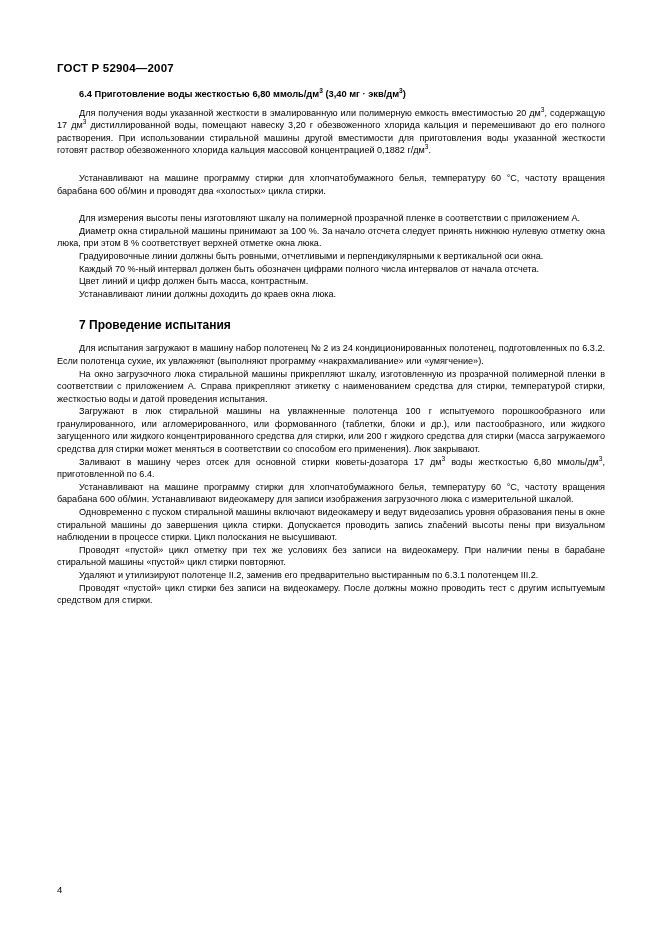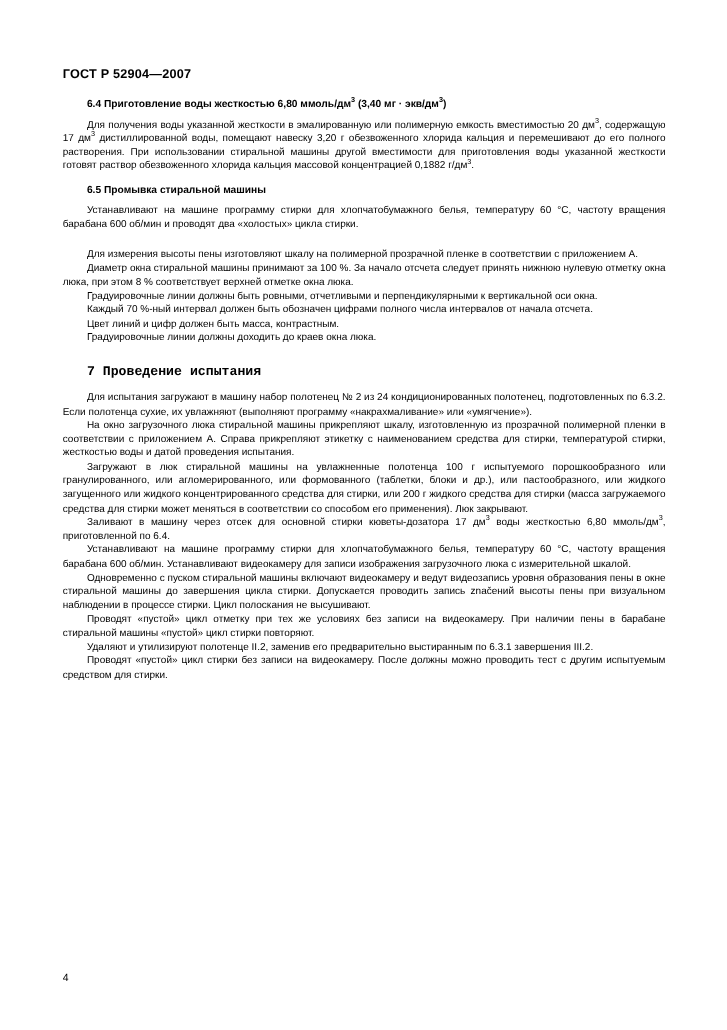--- a/index.html
+++ b/index.html
@@ -47,21 +47,20 @@
   }
   .gap-sm { height: 6px; }
   .gap-md { height: 9px; }
   .gap-lg { height: 17px; }
   .sectionhead {
     font-size: 12px;
     font-weight: bold;
     text-indent: 22px;
     margin: 0;
     line-height: 16px;
-    font-family: Liberation Mono, monospace;
   }
   .pagenum {
     position: absolute;
     left: 57px;
     top: 884px;
     font-size: 9.5px;
   }
   sup {
     font-size: 6.6px;
     vertical-align: super;
@@ -73,40 +72,39 @@
 
 <div class="page">
 
   <div class="header">ГОСТ Р 52904—2007</div>
 
   <div class="content">
       <p class="subhead">6.4 Приготовление воды жесткостью 6,80 ммоль/дм<sup>3</sup> (3,40 мг&nbsp;·&nbsp;экв/дм<sup>3</sup>)</p>
       <div class="gap-sm"></div>
       <p class="para">Для получения воды указанной жесткости в эмалированную или полимерную емкость вместимостью 20 дм<sup>3</sup>, содержащую 17 дм<sup>3</sup> дистиллированной воды, помещают навеску 3,20 г обезвоженного хлорида кальция и перемешивают до его полного растворения. При использовании стиральной машины другой вместимости для приготовления воды указанной жесткости готовят раствор обезвоженного хлорида кальция массовой концентрацией 0,1882 г/дм<sup>3</sup>.</p>
       <div class="gap-md"></div>
-      <p class="subhead">6.5 Промывка стиральной машины</p>
       <div class="gap-sm"></div>
       <p class="para">Устанавливают на машине программу стирки для хлопчатобумажного белья, температуру 60 °C, частоту вращения барабана 600 об/мин и проводят два «холостых» цикла стирки.</p>
       <div class="gap-md"></div>
       <div class="gap-sm"></div>
       <p class="para">Для измерения высоты пены изготовляют шкалу на полимерной прозрачной пленке в соответствии с приложением А.</p>
       <p class="para">Диаметр окна стиральной машины принимают за 100 %. За начало отсчета следует принять нижнюю нулевую отметку окна люка, при этом 8 % соответствует верхней отметке окна люка.</p>
       <p class="para">Градуировочные линии должны быть ровными, отчетливыми и перпендикулярными к вертикальной оси окна.</p>
       <p class="para">Каждый 70 %-ный интервал должен быть обозначен цифрами полного числа интервалов от начала отсчета.</p>
       <p class="para">Цвет линий и цифр должен быть масса, контрастным.</p>
-      <p class="para">Градуировочные линии должны доходить до краев окна люка.</p>
+      <p class="para">Устанавливают линии должны доходить до краев окна люка.</p>
       <div class="gap-lg"></div>
       <p class="sectionhead">7 Проведение испытания</p>
       <div class="gap-md"></div>
       <p class="para">Для испытания загружают в машину набор полотенец № 2 из 24 кондиционированных полотенец, подготовленных по 6.3.2. Если полотенца сухие, их увлажняют (выполняют программу «накрахмаливание» или «умягчение»).</p>
       <p class="para">На окно загрузочного люка стиральной машины прикрепляют шкалу, изготовленную из прозрачной полимерной пленки в соответствии с приложением А. Справа прикрепляют этикетку с наименованием средства для стирки, температурой стирки, жесткостью воды и датой проведения испытания.</p>
       <p class="para">Загружают в люк стиральной машины на увлажненные полотенца 100 г испытуемого порошкообразного или гранулированного, или агломерированного, или формованного (таблетки, блоки и др.), или пастообразного, или жидкого загущенного или жидкого концентрированного средства для стирки, или 200 г жидкого средства для стирки (масса загружаемого средства для стирки может меняться в соответствии со способом его применения). Люк закрывают.</p>
       <p class="para">Заливают в машину через отсек для основной стирки кюветы-дозатора 17 дм<sup>3</sup> воды жесткостью 6,80 ммоль/дм<sup>3</sup>, приготовленной по 6.4.</p>
       <p class="para">Устанавливают на машине программу стирки для хлопчатобумажного белья, температуру 60 °C, частоту вращения барабана 600 об/мин. Устанавливают видеокамеру для записи изображения загрузочного люка с измерительной шкалой.</p>
       <p class="para">Одновременно с пуском стиральной машины включают видеокамеру и ведут видеозапись уровня образования пены в окне стиральной машины до завершения цикла стирки. Допускается проводить запись značений высоты пены при визуальном наблюдении в процессе стирки. Цикл полоскания не высушивают.</p>
       <p class="para">Проводят «пустой» цикл отметку при тех же условиях без записи на видеокамеру. При наличии пены в барабане стиральной машины «пустой» цикл стирки повторяют.</p>
-      <p class="para">Удаляют и утилизируют полотенце II.2, заменив его предварительно выстиранным по 6.3.1 завершения III.2.</p>
+      <p class="para">Удаляют и утилизируют полотенце II.2, заменив его предварительно выстиранным по 6.3.1 полотенцем III.2.</p>
       <p class="para">Проводят «пустой» цикл стирки без записи на видеокамеру. После должны можно проводить тест с другим испытуемым средством для стирки.</p>
     </div>
 
   <div class="pagenum">4</div>
 
 </div>
 
 </body></html>

